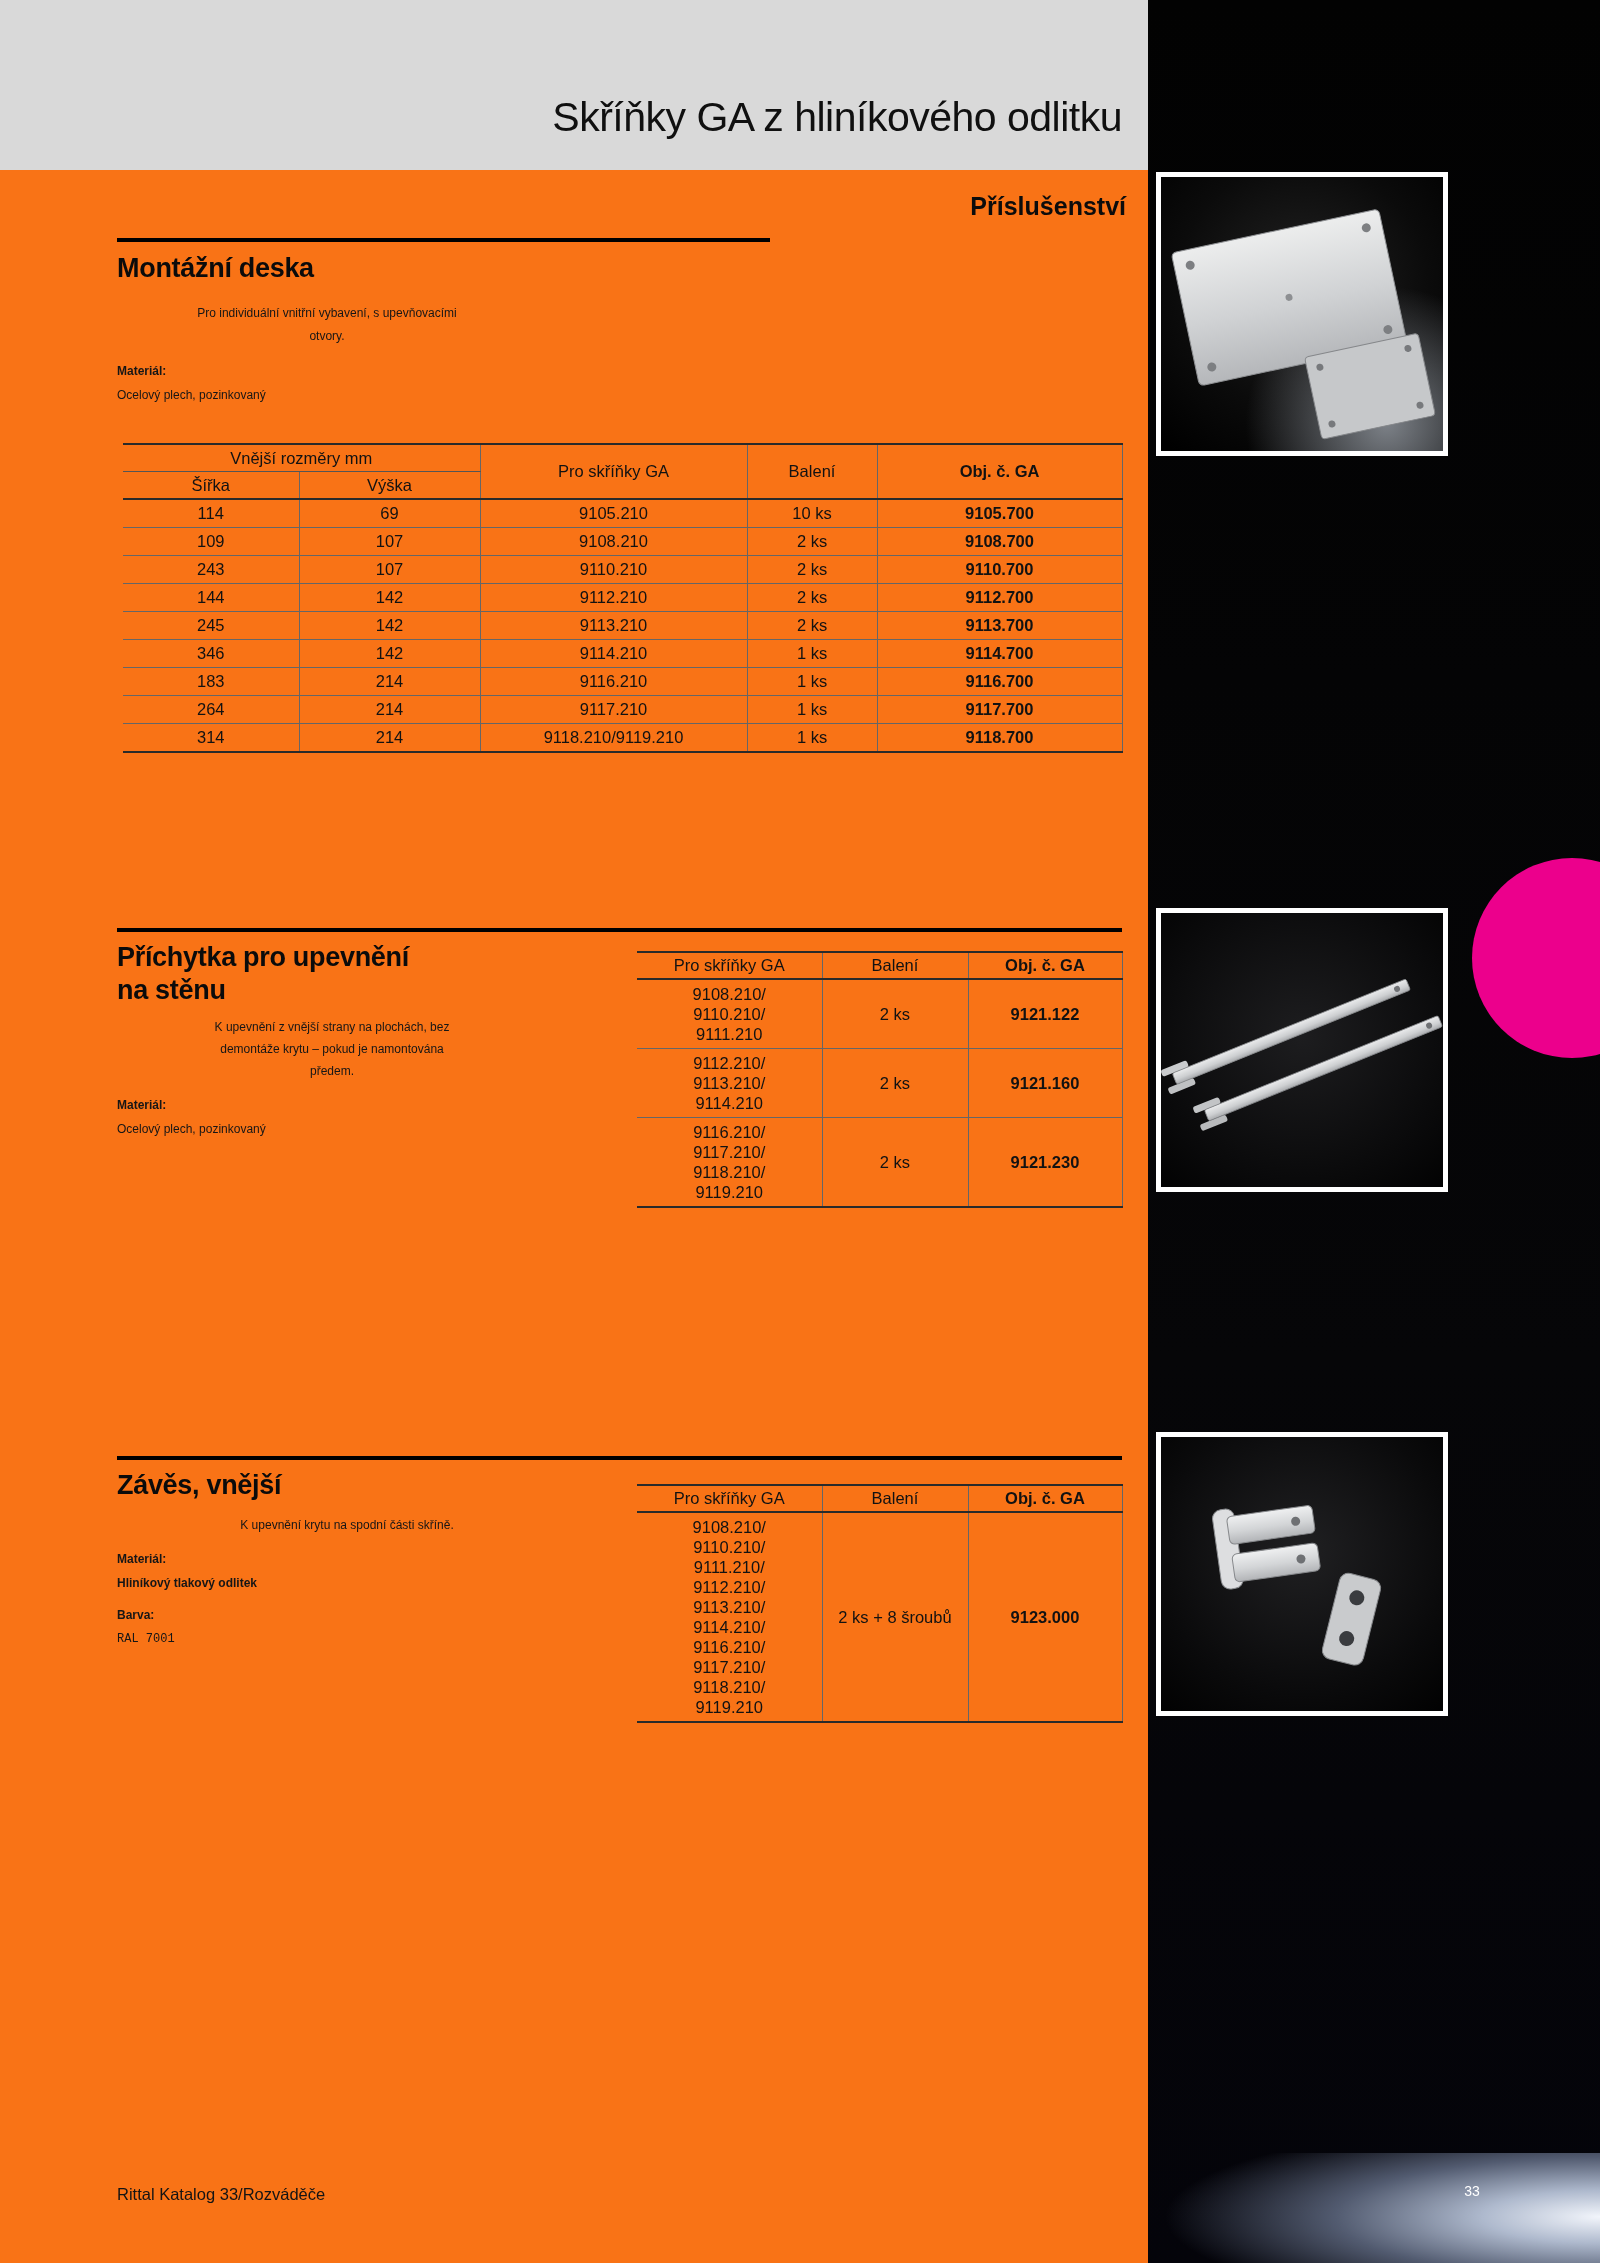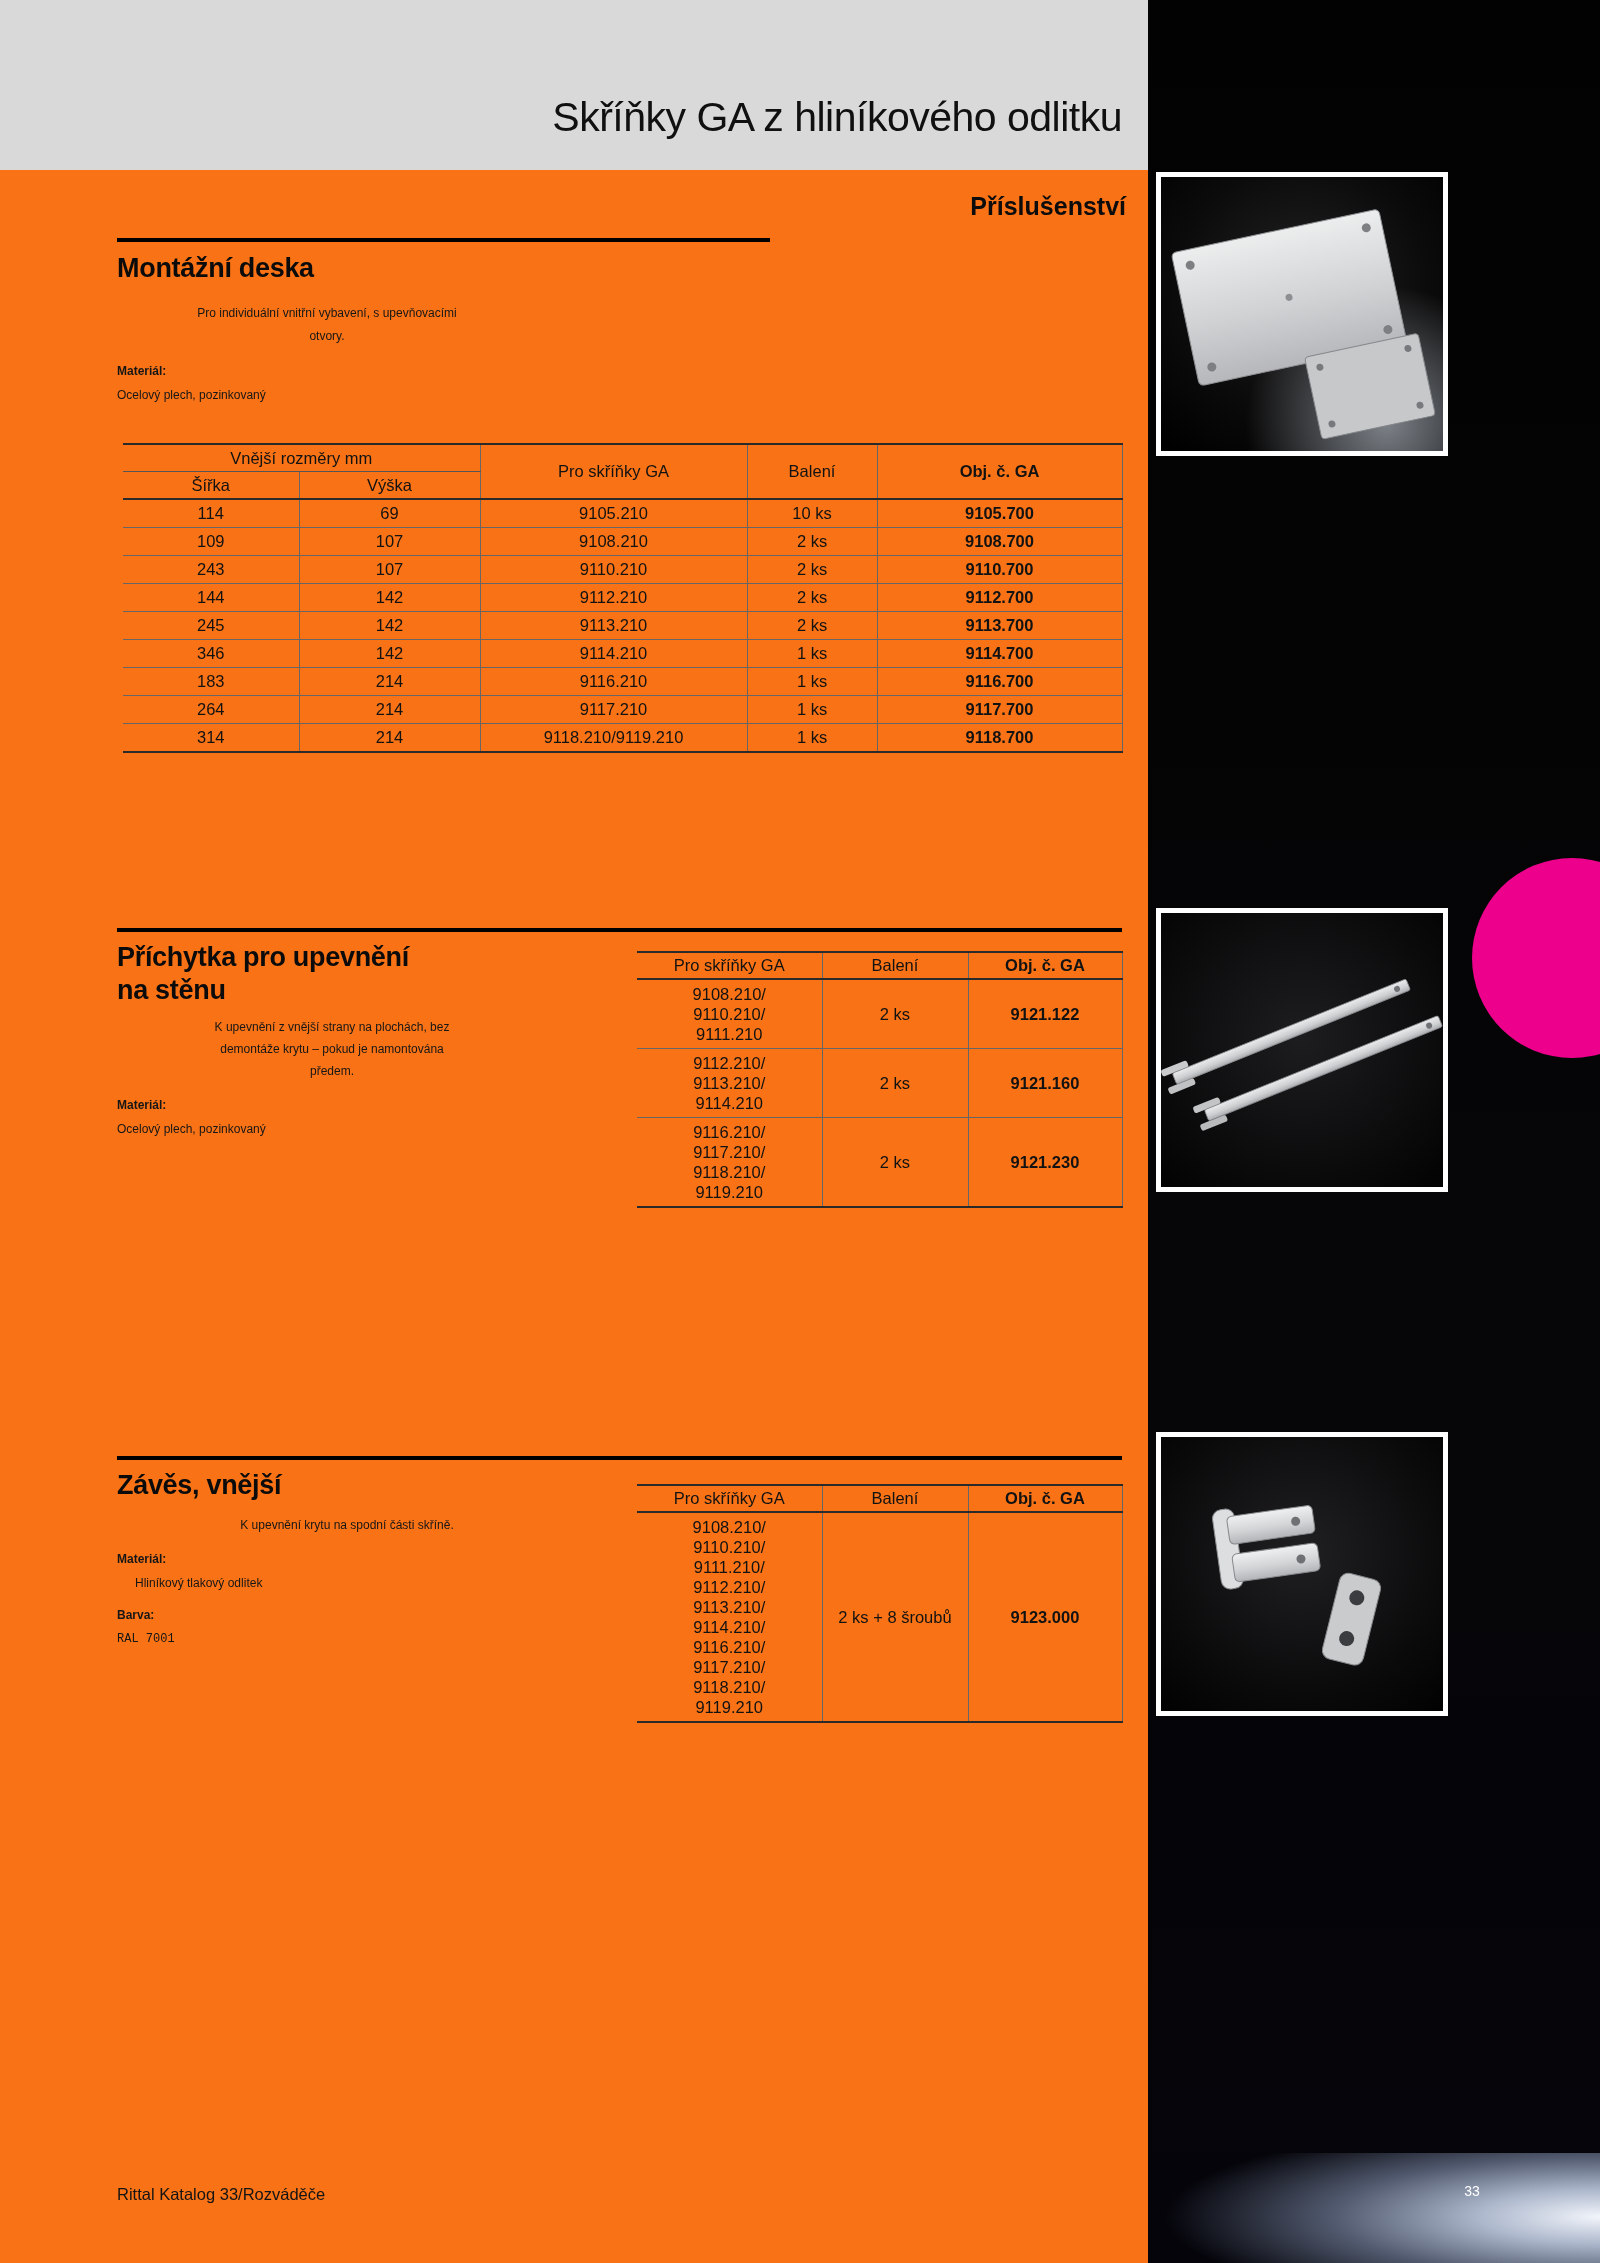--- a/index.html
+++ b/index.html
@@ -40,21 +40,21 @@
   .rule3 { left:117px; top:1456px; width:1005px; }
   .sec-h { position:absolute; margin:0; font-size:27px; line-height:33px; font-weight:700; color:#0b0b0b; letter-spacing:-0.3px; }
   .h-s1 { left:117px; top:252px; } .h-s2 { left:117px; top:941px; } .h-s3 { left:117px; top:1469px; }
   .body-t { position:absolute; margin:0; font-size:12px; line-height:23px; font-weight:400; color:#161616;text-align:center; }
   .lbl { font-weight:700; }
   .d-s1 { left:117px; top:302px; width:420px; }
   .ml-s1 { left:117px; top:360px; } .mv-s1 { left:117px; top:384px; }
   .d-s2 { left:117px; top:1016px; width:430px; line-height:22px; }
   .ml-s2 { left:117px; top:1094px; } .mv-s2 { left:117px; top:1118px; }
   .d-s3 { left:117px; top:1514px; width:460px; }
-  .ml-s3 { left:117px; top:1548px; } .mv-s3 { left:135px; top:1572px; }
+  .ml-s3 { left:117px; top:1548px; } .mv-s3 { left:117px; top:1572px;font-weight:bold; }
   .bl-s3 { left:117px; top:1604px; } .bv-s3 { left:117px; top:1628px;font-family:Liberation Mono, monospace; }
 
   
   .tbl { position:absolute; border-collapse:collapse; table-layout:fixed;
          border-top:2px solid #2a2a2a; border-bottom:2px solid #2a2a2a; }
   .tbl th, .tbl td { font-weight:400; text-align:center; vertical-align:middle;
          font-size:16.5px; color:#121212; padding:0; }
   .tbl th + th, .tbl td + td { border-left:1px solid #666; }
   .tbl th:last-child, .tbl td:last-child { border-right:1px solid #666; }
   .tbl .group { border-bottom:1px solid #555; }

